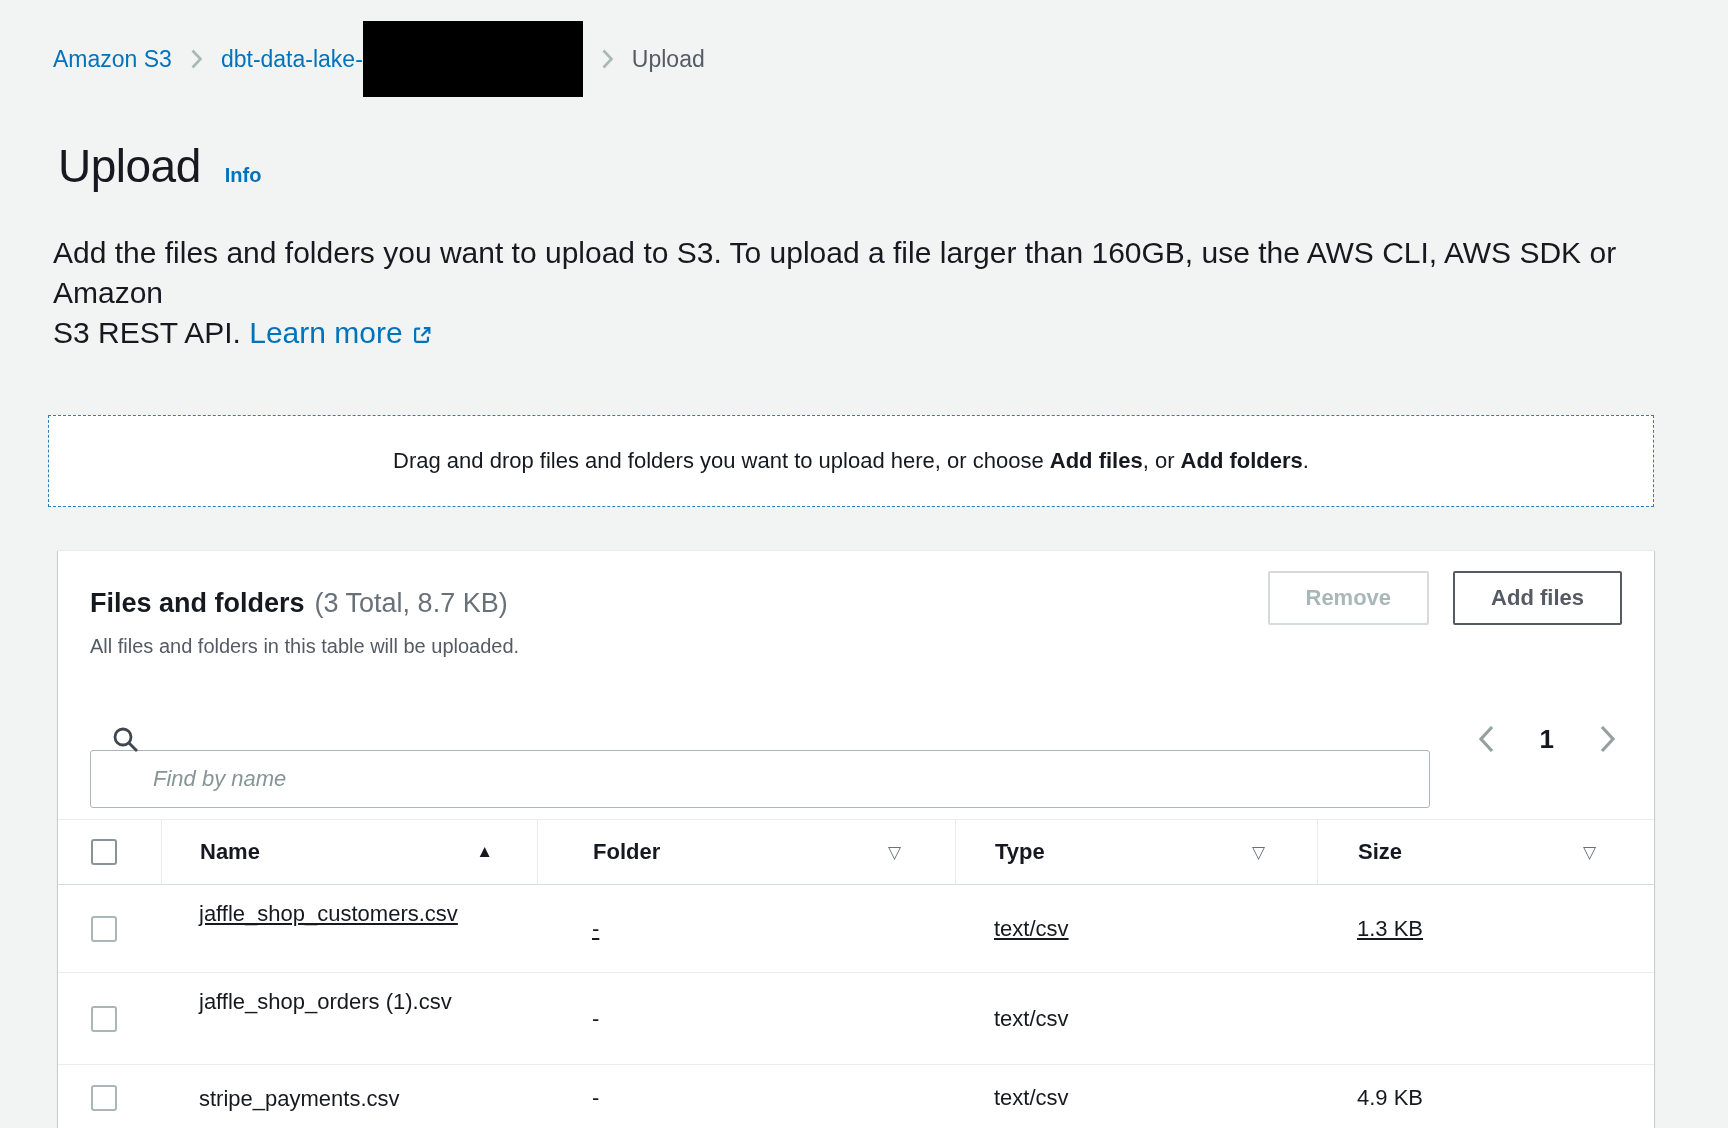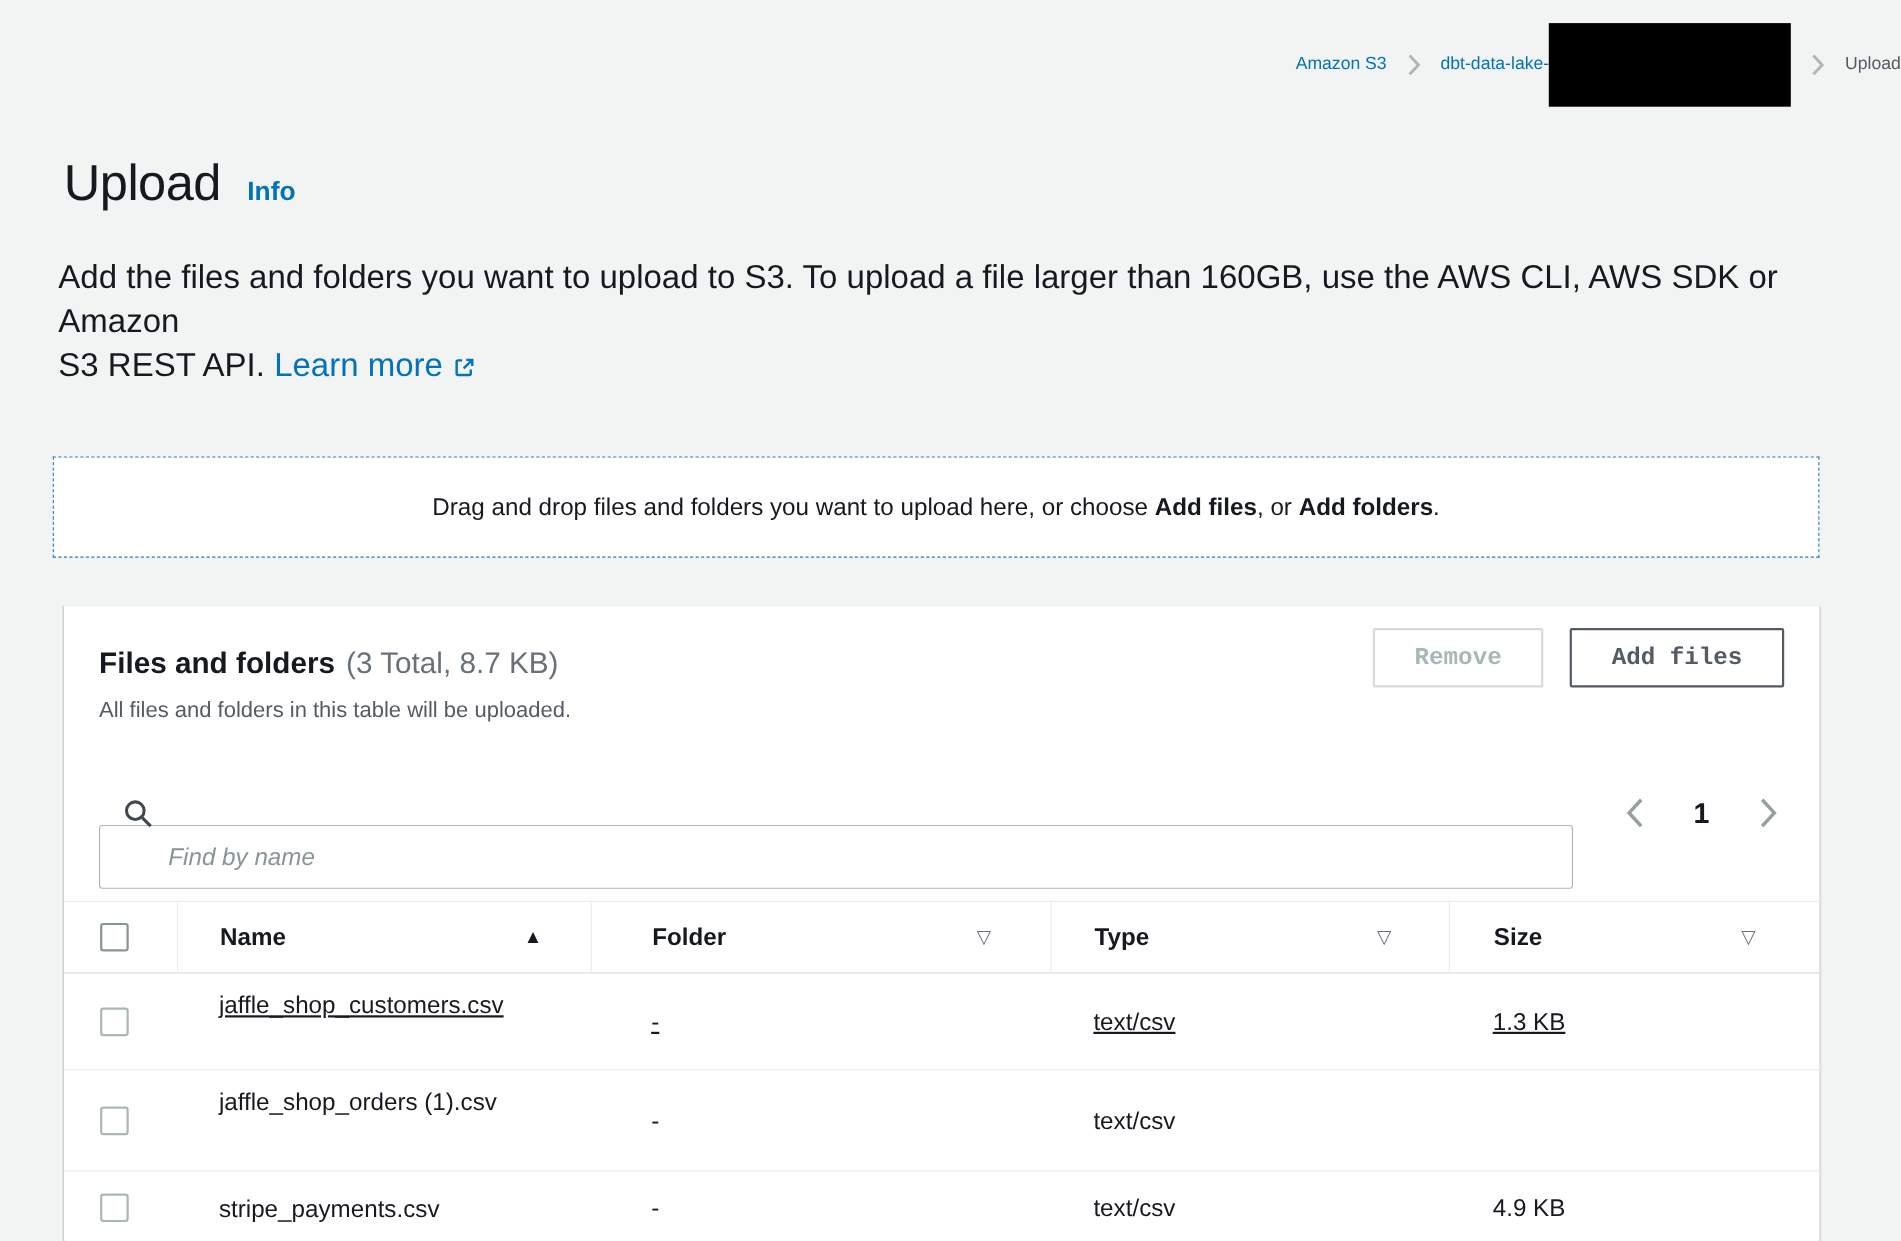--- a/index.html
+++ b/index.html
@@ -11,42 +11,41 @@
     -webkit-font-smoothing:antialiased;
   }
   a { text-decoration:none; cursor:pointer; }
 
   
   .breadcrumb {
     margin:21px 0 0 53px;
     height:76px;
     display:flex;
     align-items:center;
-    font-size:16px;
-    justify-content:flex-end;
+    font-size:23px;
   }
   .crumb-link { color:#0073bb; }
   .crumb-current { color:#545b64; }
   .crumb-sep { margin:0 18px; display:flex; align-items:center; }
   .redaction {
     display:inline-block;
     width:220px; height:76px;
     background:#000;
     vertical-align:middle;
   }
   .crumb-composite { display:flex; align-items:center; }
 
   
   .title-row {
     margin:42px 0 0 58px;
     display:flex;
     align-items:baseline;
   }
   .page-title { font-size:46px; font-weight:400; line-height:54px; color:#16191f; letter-spacing:-0.5px; }
-  .info-link { font-size:24px; font-weight:700; color:#0073bb; margin-left:24px; }
+  .info-link { font-size:20px; font-weight:700; color:#0073bb; margin-left:24px; }
 
   
   .description {
     margin:40px 0 0 53px;
     font-size:30px;
     line-height:40px;
     color:#16191f;
     max-width:1620px;
   }
   .learn-more { color:#0073bb;margin-top:12px; }
@@ -86,21 +85,21 @@
   .card-title .count { color:#687078; font-weight:400; margin-left:10px; }
   .card-subtitle { margin-top:8px; font-size:20px; line-height:30px; color:#545b64; }
 
   .btn-row { display:flex; gap:24px; }
   .btn {
     height:54px;
     padding:0 36px;
     background:#fff;
     border:2px solid #545b64;
     border-radius:2px;
-    font-family:Liberation Mono, monospace;
+    font-family:Liberation Sans, sans-serif;
     font-size:22px;
     font-weight:700;
     color:#545b64;
     cursor:pointer;
     white-space:nowrap;
   }
   .btn.disabled {
     border-color:#d5dbdb;
     color:#aab7b8;
     cursor:default;

